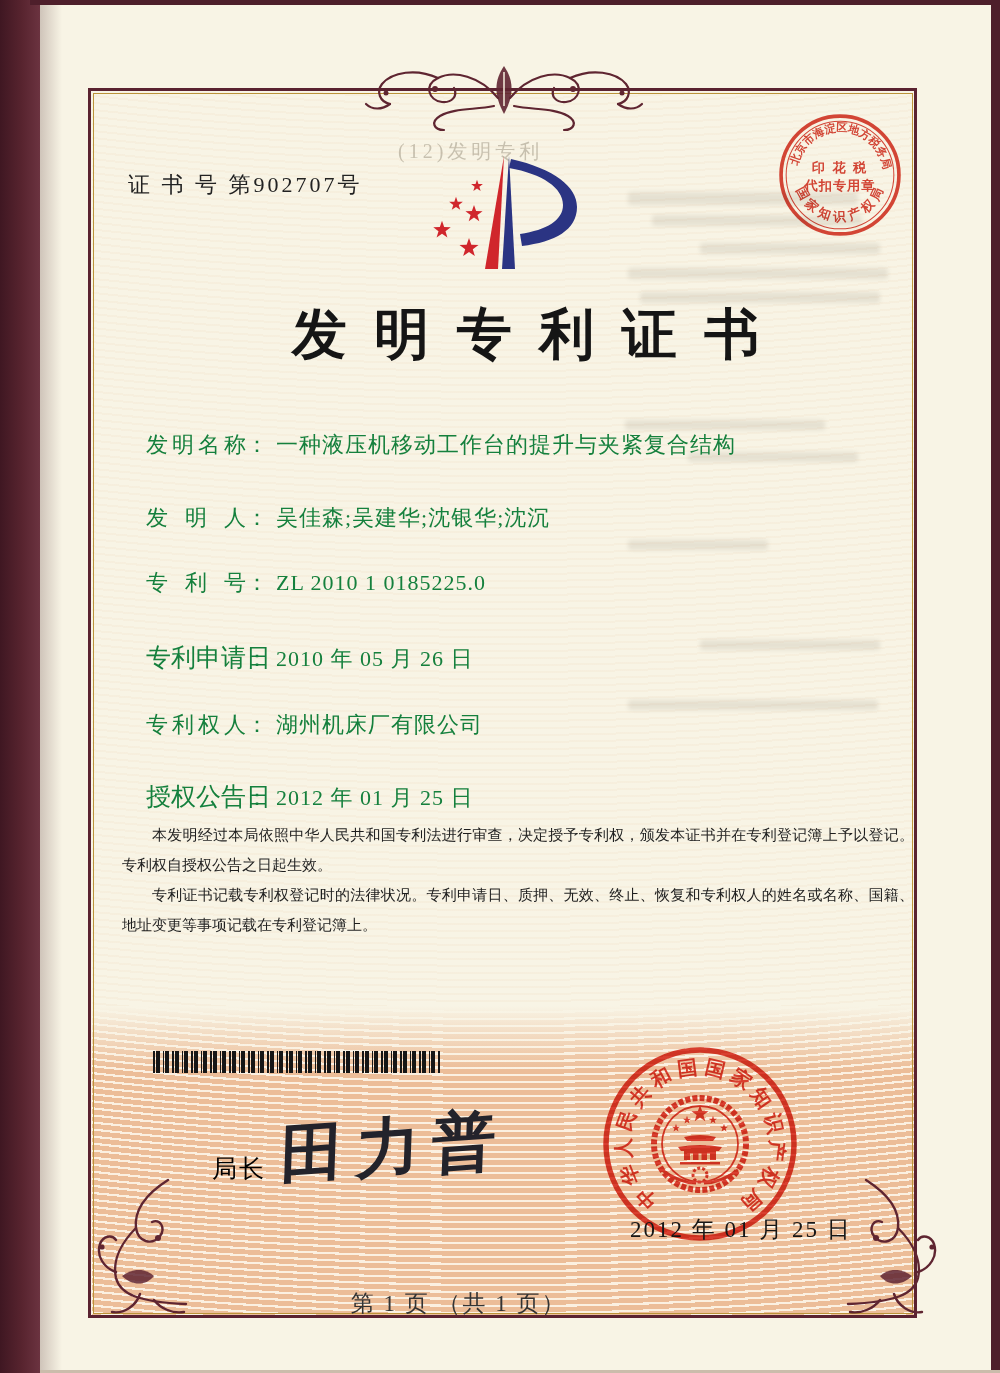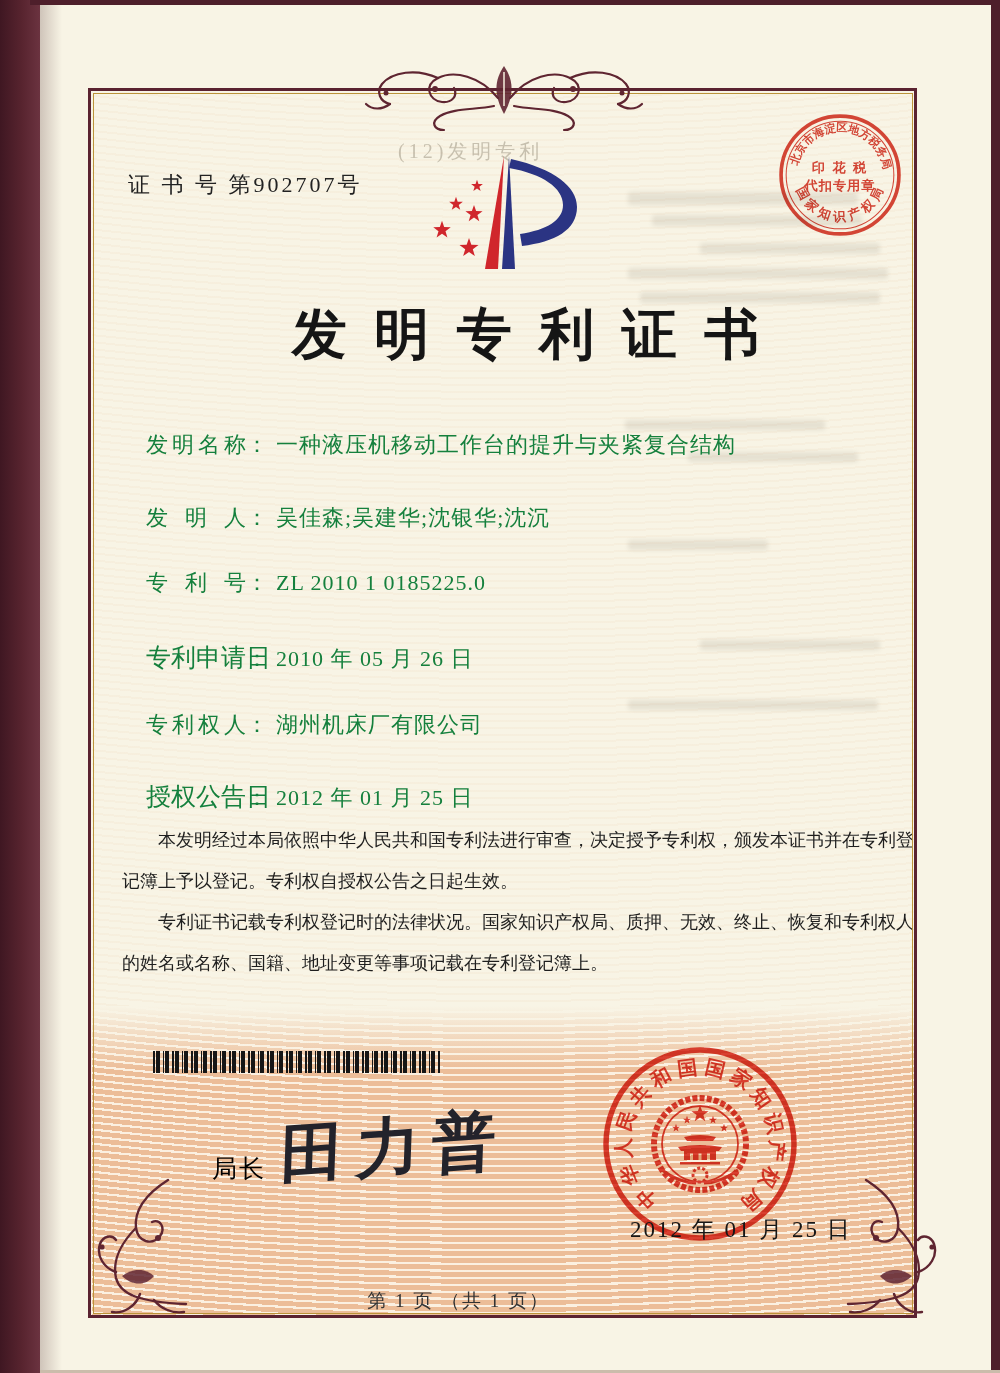--- a/index.html
+++ b/index.html
@@ -42,39 +42,39 @@
   .title{top:298px;left:88px;width:875px;text-align:center;font-size:55px;font-weight:700;
     letter-spacing:.5em;text-indent:.5em;color:#151515;z-index:3}
 
   .field{left:146px;font-size:22px;z-index:3;white-space:nowrap;color:#15803d}
   .flabel{display:inline-block;width:100px;text-align:justify;text-align-last:justify}
   .flabel.five{font-size:25px}
   .colon{margin-right:8px}
   .fvalue{letter-spacing:1px}
 
   .paras{left:122px;top:820px;width:792px;z-index:3}
-  .paras p{margin:0;text-indent:2em;font-size:18px;line-height:41px;text-align:justify;color:#1e1e1e}
+  .paras p{margin:0;text-indent:2em;font-size:15px;line-height:30px;text-align:justify;color:#1e1e1e}
 
   .barcode{left:153px;top:1051px;width:287px;height:22px;z-index:5;
     background-image:repeating-linear-gradient(90deg,
       #161616 0 2px,transparent 2px 3px,
       #161616 3px 7px,transparent 7px 10px,
       #161616 10px 11px,transparent 11px 12.5px,
       #161616 12.5px 16px,transparent 16px 19px);}
 
   .sig-title{top:1152px;left:212px;font-size:25px;color:#000000;z-index:5;letter-spacing:2px}
   .sig-name{top:1104px;left:280px;font-size:64px;font-weight:700;color:#23232b;z-index:5;
     letter-spacing:12px;transform:rotate(-4deg) skewX(-6deg);}
 
   .seal{left:600px;top:1044px;width:200px;height:200px;z-index:4;mix-blend-mode:multiply;opacity:.95}
   .stamp{left:777px;top:112px;width:126px;height:126px;z-index:3;mix-blend-mode:multiply;opacity:.93}
   .logo{left:425px;top:142px;width:180px;height:135px;z-index:2}
 
   .seal-date{top:1214px;left:630px;font-size:23px;letter-spacing:2px;color:#161616;z-index:6}
-  .footer{top:1288px;left:88px;width:741px;text-align:center;font-size:19px;letter-spacing:2px;color:#333;z-index:5}
+  .footer{top:1288px;left:88px;width:741px;text-align:center;font-size:23px;letter-spacing:2px;color:#333;z-index:5}
 
   .ornament{z-index:5;pointer-events:none}
   .orn-top{left:364px;top:58px;width:280px;height:76px}
   .orn-bl{left:76px;top:1176px;width:115px;height:145px}
   .orn-br{left:843px;top:1176px;width:115px;height:145px;transform:scaleX(-1)}
 
   .ghost{z-index:1;color:#a79f8c;opacity:.6;filter:blur(.6px)}
   .ghost-text{top:138px;left:398px;font-size:20px;letter-spacing:4px}
   .ghost-bar{position:absolute;background:#8a8272;opacity:.16;filter:blur(2px);border-radius:3px;z-index:1}
 
@@ -204,21 +204,21 @@
 </div>
 <div class="abs field" style="top:710px">
   <span class="flabel">专利权人</span><span class="colon">：</span><span class="fvalue">湖州机床厂有限公司</span>
 </div>
 <div class="abs field" style="top:780px">
   <span class="flabel five">授权公告日</span><span class="colon">：</span><span class="fvalue">2012 年 01 月 25 日</span>
 </div>
 
 <div class="abs paras">
   <p>本发明经过本局依照中华人民共和国专利法进行审查，决定授予专利权，颁发本证书并在专利登记簿上予以登记。专利权自授权公告之日起生效。</p>
-  <p>专利证书记载专利权登记时的法律状况。国家知识产权局、质押、无效、终止、恢复和专利权人的姓名或名称、国籍、地址变更等事项记载在专利登记簿上。</p>
+  <p>专利证书记载专利权登记时的法律状况。专利申请日、质押、无效、终止、恢复和专利权人的姓名或名称、国籍、地址变更等事项记载在专利登记簿上。</p>
 </div>
 
 <div class="abs barcode"></div>
 
 <div class="abs sig-title">局长</div>
 <div class="abs sig-name">田力普</div>
 
 <svg class="abs seal" viewBox="0 0 200 200">
   <defs>
     <path id="sealArc" d="M59.8,157.3 A70,70 0 1 1 140.2,157.3" fill="none"></path>

